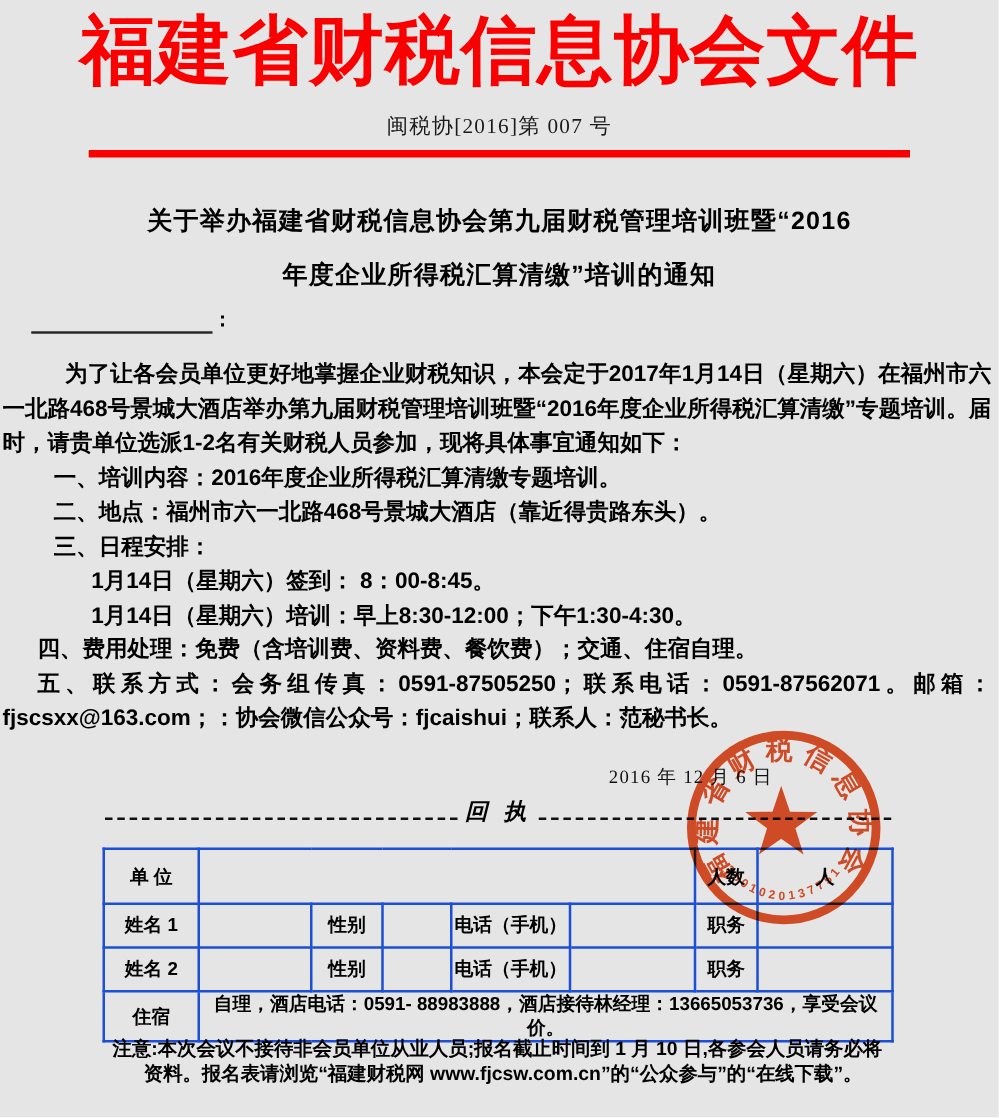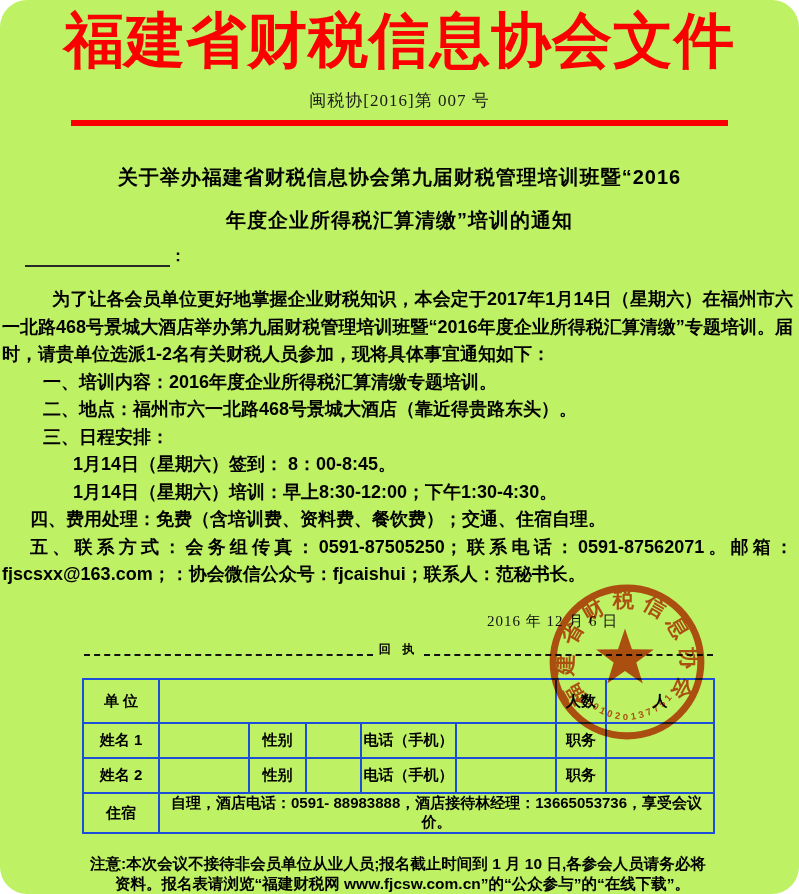--- a/index.html
+++ b/index.html
@@ -1,17 +1,17 @@
 <!DOCTYPE html>
 <html><head>
 <meta charset="utf-8">
 <style>
   html,body{margin:0;padding:0;background:#ffffff;}
-  .page{position:relative;width:799px;height:894px;background:#bef264;overflow:hidden;
-        font-family:"Liberation Sans",sans-serif;color:#000;border-radius:27px;}
+  .page{position:relative;width:799px;height:894px;background:#e5e5e5;overflow:hidden;
+        font-family:"Liberation Sans",sans-serif;color:#000;}
 
   
   .org-title{padding-top:6px;text-align:center;font-family:"Liberation Serif",serif;
              font-weight:900;font-size:60px;line-height:70px;color:#fb0000;letter-spacing:1px;}
   .doc-number{margin-top:15px;text-align:center;font-family:"Liberation Serif",serif;
               font-size:17px;line-height:20px;color:#1a1a1a;letter-spacing:1px;}
   .red-rule{width:657px;height:6px;background:#fb0000;margin:9px auto 0 auto;}
 
   
   .notice-title{margin-top:30px;text-align:center;font-weight:bold;font-size:20px;
@@ -31,31 +31,31 @@
   .p-sub{margin:0;padding-left:71px;}
   .p-item-b{margin:0;text-indent:28px;text-align:justify;}
 
   
   .sign-date{position:absolute;left:487px;top:612px;font-family:"Liberation Serif",serif;
              font-size:15px;letter-spacing:1px;color:#111;}
 
   .receipt-divider{position:absolute;left:84px;top:638px;width:629px;height:22px;
                    display:flex;align-items:center;}
   .receipt-divider .dash{flex:1;height:11px;border-bottom:2px dashed #111;}
-  .receipt-divider .label{padding:0 6px;font-size:12px;font-weight:bold;letter-spacing:4px;}
+  .receipt-divider .label{padding:0 6px;font-size:18px;font-weight:bold;letter-spacing:4px;font-style:italic;}
 
   table.receipt{position:absolute;left:82px;top:678px;border-collapse:collapse;
                 table-layout:fixed;font-size:15px;font-weight:bold;}
   table.receipt td{border:2px solid #1d4ed8;text-align:center;padding:0;overflow:hidden;}
   td.lodge-val{text-align:left;padding-left:18px;}
   td.count-val{text-align:right;padding-right:12px;}
 
   .notes{position:absolute;left:0;top:830px;width:799px;font-size:15.5px;
          font-weight:bold;line-height:20px;}
-  .notes .l1{margin-left:90px;margin-top:24px;}
+  .notes .l1{margin-left:90px;}
   .notes .l2,.notes .l3{margin-left:115px;}
 
   
   .seal{position:absolute;left:541px;top:576px;width:172px;height:172px;
         mix-blend-mode:multiply;opacity:.95;pointer-events:none;}
 </style>
 </head>
 <body>
 
 <div class="page">

